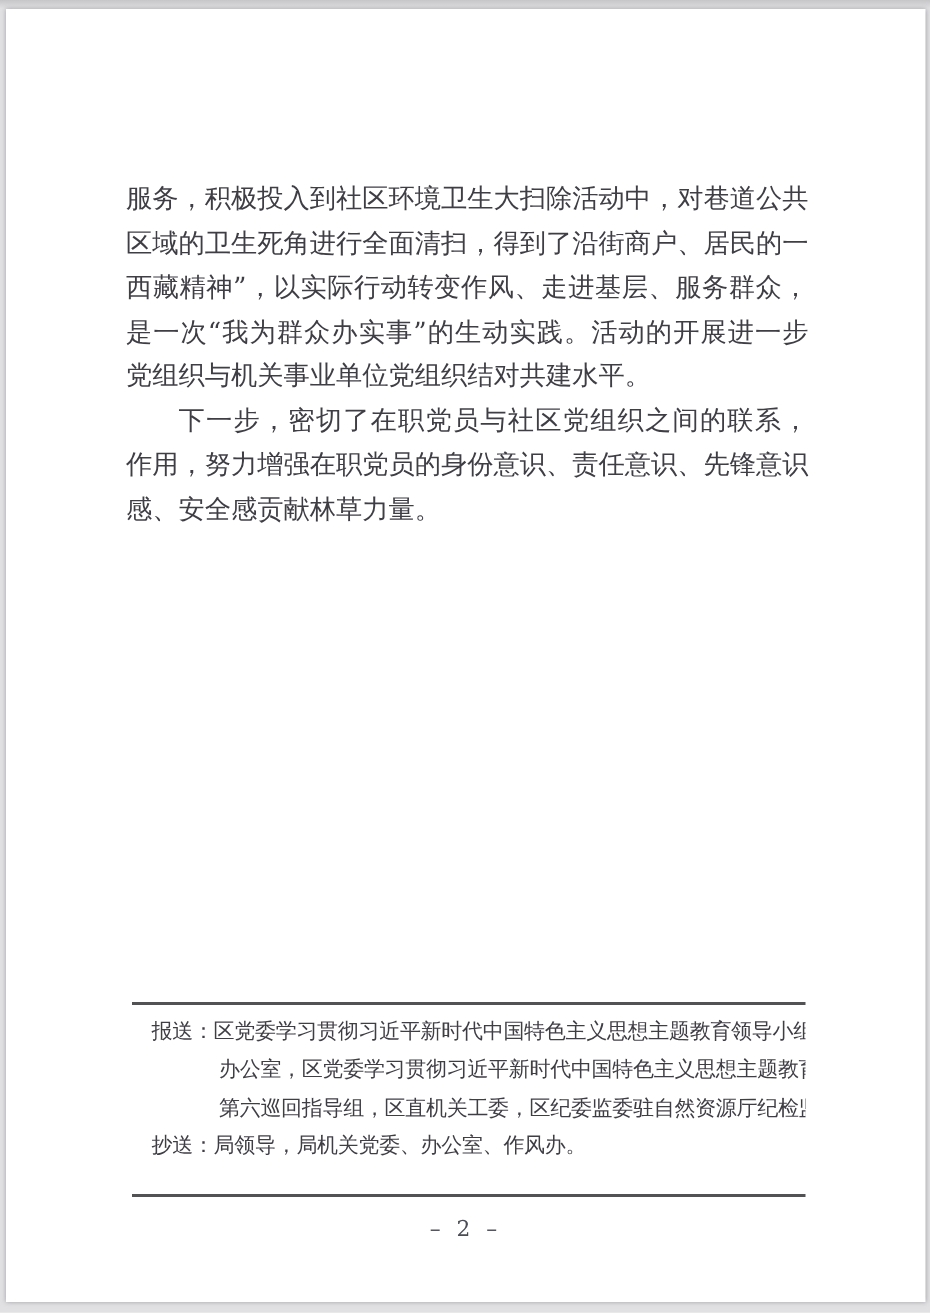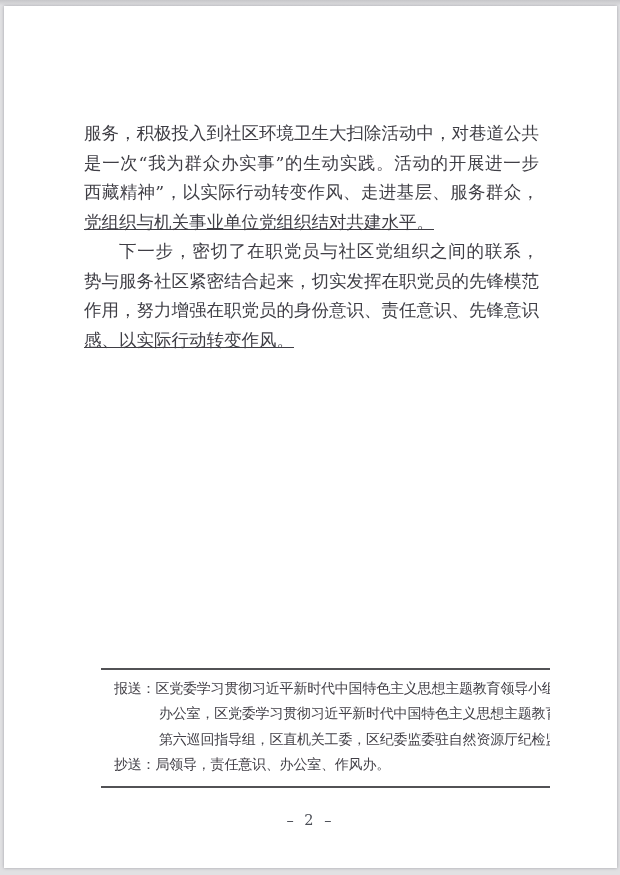--- a/index.html
+++ b/index.html
@@ -45,33 +45,32 @@
   }
   .doc-body .line {
     text-align: justify;
     text-align-last: justify;
     white-space: nowrap;
     overflow: hidden;
   }
   .doc-body .line.last {
     text-align-last: left;
     white-space: normal;
-    text-decoration: underline;
   }
   .para-2 .line:first-child {
     text-indent: 35px;
   }
   .notation {
     position: absolute;
-    left: 97px;
+    left: 84px;
     top: 662px;
     width: 449px;
     border-top: 2px solid #525255;
     border-bottom: 2px solid #525255;
-    padding: 6px 0 8px 0;
+    padding: 6px 0 18px 0;
     color: #403e45;
     font-size: 14px;
     line-height: 25.4px;
     letter-spacing: -0.2px;
   }
   .notation .n-line {
     padding-left: 13px;
     white-space: nowrap;
     overflow: hidden;
   }
@@ -91,35 +90,35 @@
 </style>
 </head>
 <body>
 
 <div class="canvas">
   <div class="page">
 
     <div class="doc-body">
       <div class="para para-1">
           <div class="line">服务，积极投入到社区环境卫生大扫除活动中，对巷道公共</div>
+          <div class="line">区域的卫生死角进行全面清扫，得到了沿街商户、居民的一</div>
+          <div class="line">西藏精神”，以实际行动转变作风、走进基层、服务群众，</div>
           <div class="line">是一次“我为群众办实事”的生动实践。活动的开展进一步</div>
-          <div class="line">西藏精神”，以实际行动转变作风、走进基层、服务群众，</div>
           <div class="line last">党组织与机关事业单位党组织结对共建水平。</div>
         </div>
       <div class="para para-2">
           <div class="line">下一步，密切了在职党员与社区党组织之间的联系，</div>
-          <div class="line">势与服务社区紧密结合起来，切实发挥在职党员的先锋模范</div>
           <div class="line">作用，努力增强在职党员的身份意识、责任意识、先锋意识，</div>
-          <div class="line last">感、以实际行动转变作风。</div>
+          <div class="line last">感、安全感贡献林草力量。</div>
         </div>
     </div>
 
     <div class="notation">
       <div class="n-line">报送：区党委学习贯彻习近平新时代中国特色主义思想主题教育领导小组</div>
       <div class="n-line cont">办公室，区党委学习贯彻习近平新时代中国特色主义思想主题教育</div>
       <div class="n-line cont">第六巡回指导组，区直机关工委，区纪委监委驻自然资源厅纪检监察组。</div>
-      <div class="n-line">抄送：局领导，责任意识、办公室、作风办。</div>
+      <div class="n-line">抄送：局领导，局机关党委、办公室、作风办。</div>
     </div>
 
     <div class="page-number">– 2 –</div>
 
   </div>
 </div>
 
 </body></html>

